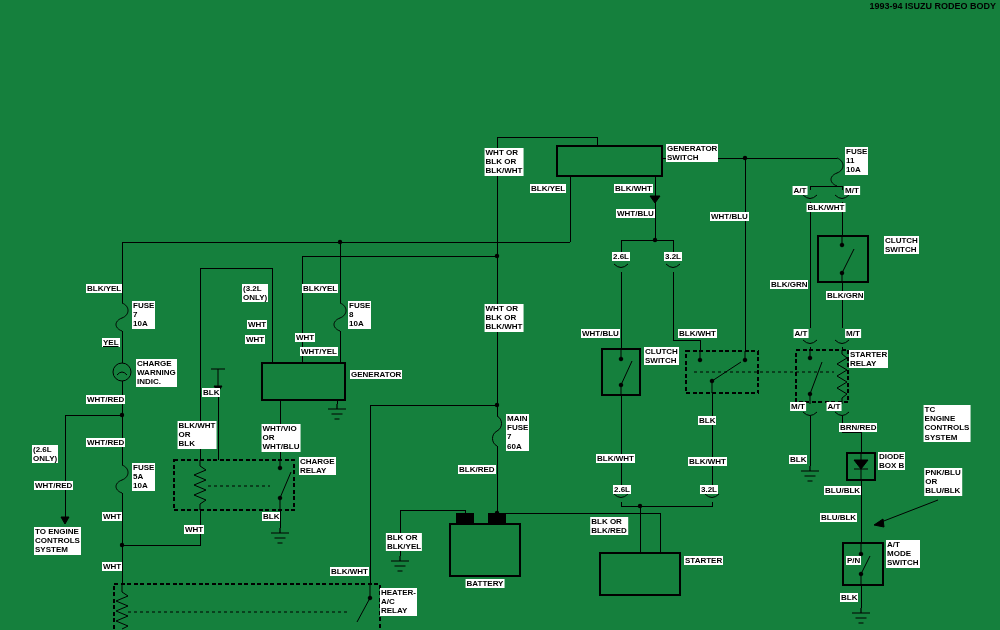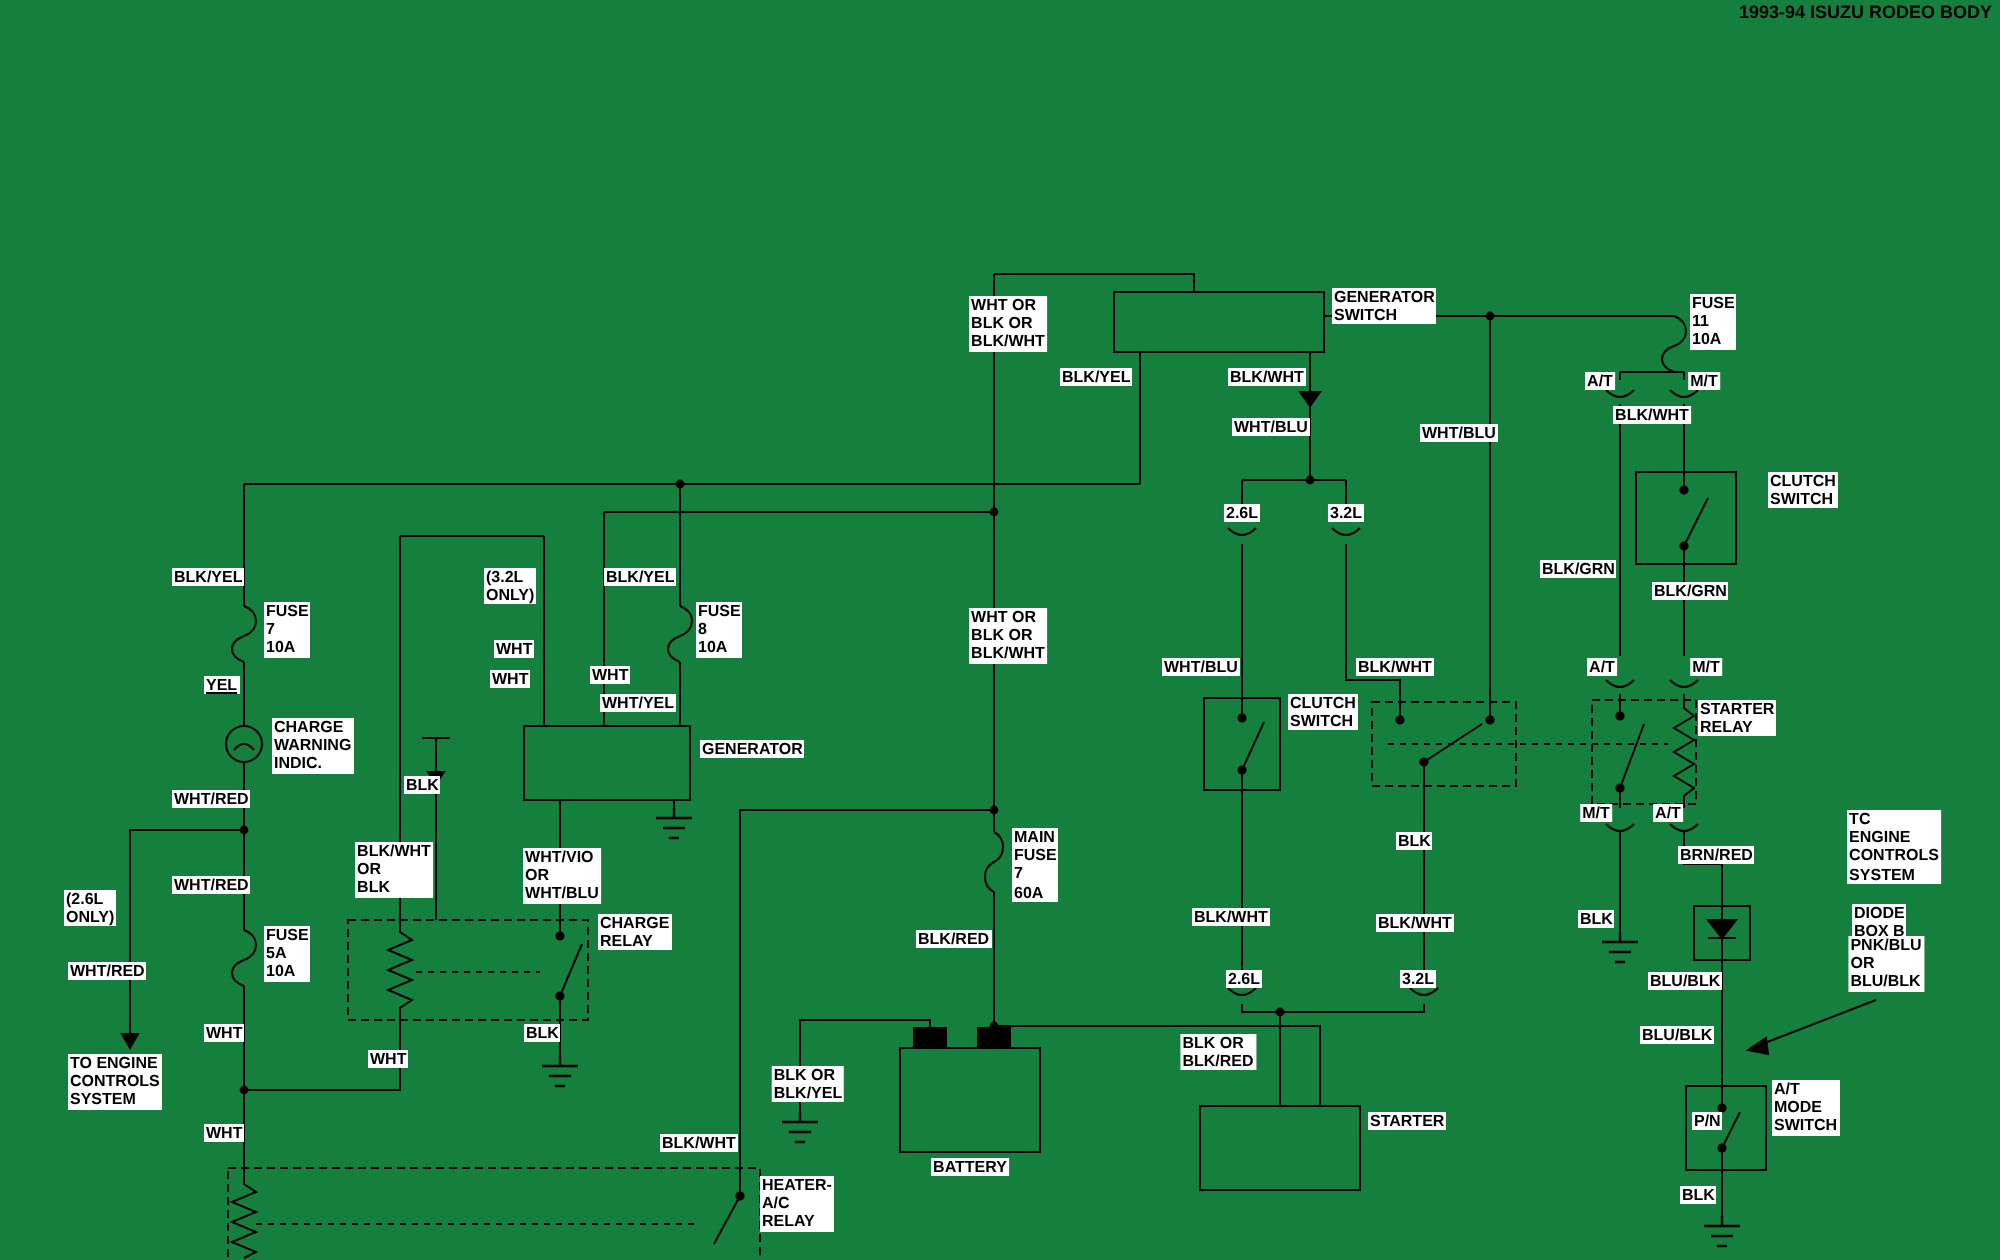--- a/index.html
+++ b/index.html
@@ -188,21 +188,21 @@
       <div class="lbl l" style="left: 770px; top: 280px;">BLK/GRN</div>
       <div class="lbl l" style="left: 826px; top: 291px;">BLK/GRN</div>
       <div class="lbl c" style="left: 801px; top: 329px;">A/T</div>
       <div class="lbl c" style="left: 853px; top: 329px;">M/T</div>
       <div class="lbl l" style="left: 849px; top: 350px;">STARTER
 RELAY</div>
       <div class="lbl c" style="left: 798px; top: 402px;">M/T</div>
       <div class="lbl c" style="left: 834px; top: 402px;">A/T</div>
       <div class="lbl l" style="left: 839px; top: 423px;">BRN/RED</div>
       <div class="lbl l" style="left: 789px; top: 455px;">BLK</div>
-      <div class="lbl l" style="left: 878px; top: 452px; margin-left: 48px;">DIODE
+      <div class="lbl l" style="left: 878px; top: 452px;">DIODE
 BOX B</div>
       <div class="lbl l" style="left: 824px; top: 486px;">BLU/BLK</div>
       <div class="lbl l" style="left: 820px; top: 513px;">BLU/BLK</div>
       <div class="lbl l" style="left: 886px; top: 540px;">A/T
 MODE
 SWITCH</div>
       <div class="lbl l" style="left: 846px; top: 556px;">P/N</div>
       <div class="lbl l" style="left: 840px; top: 593px;">BLK</div>
       <div class="lbl c" style="left: 947px; top: 405px;">TC
 ENGINE

